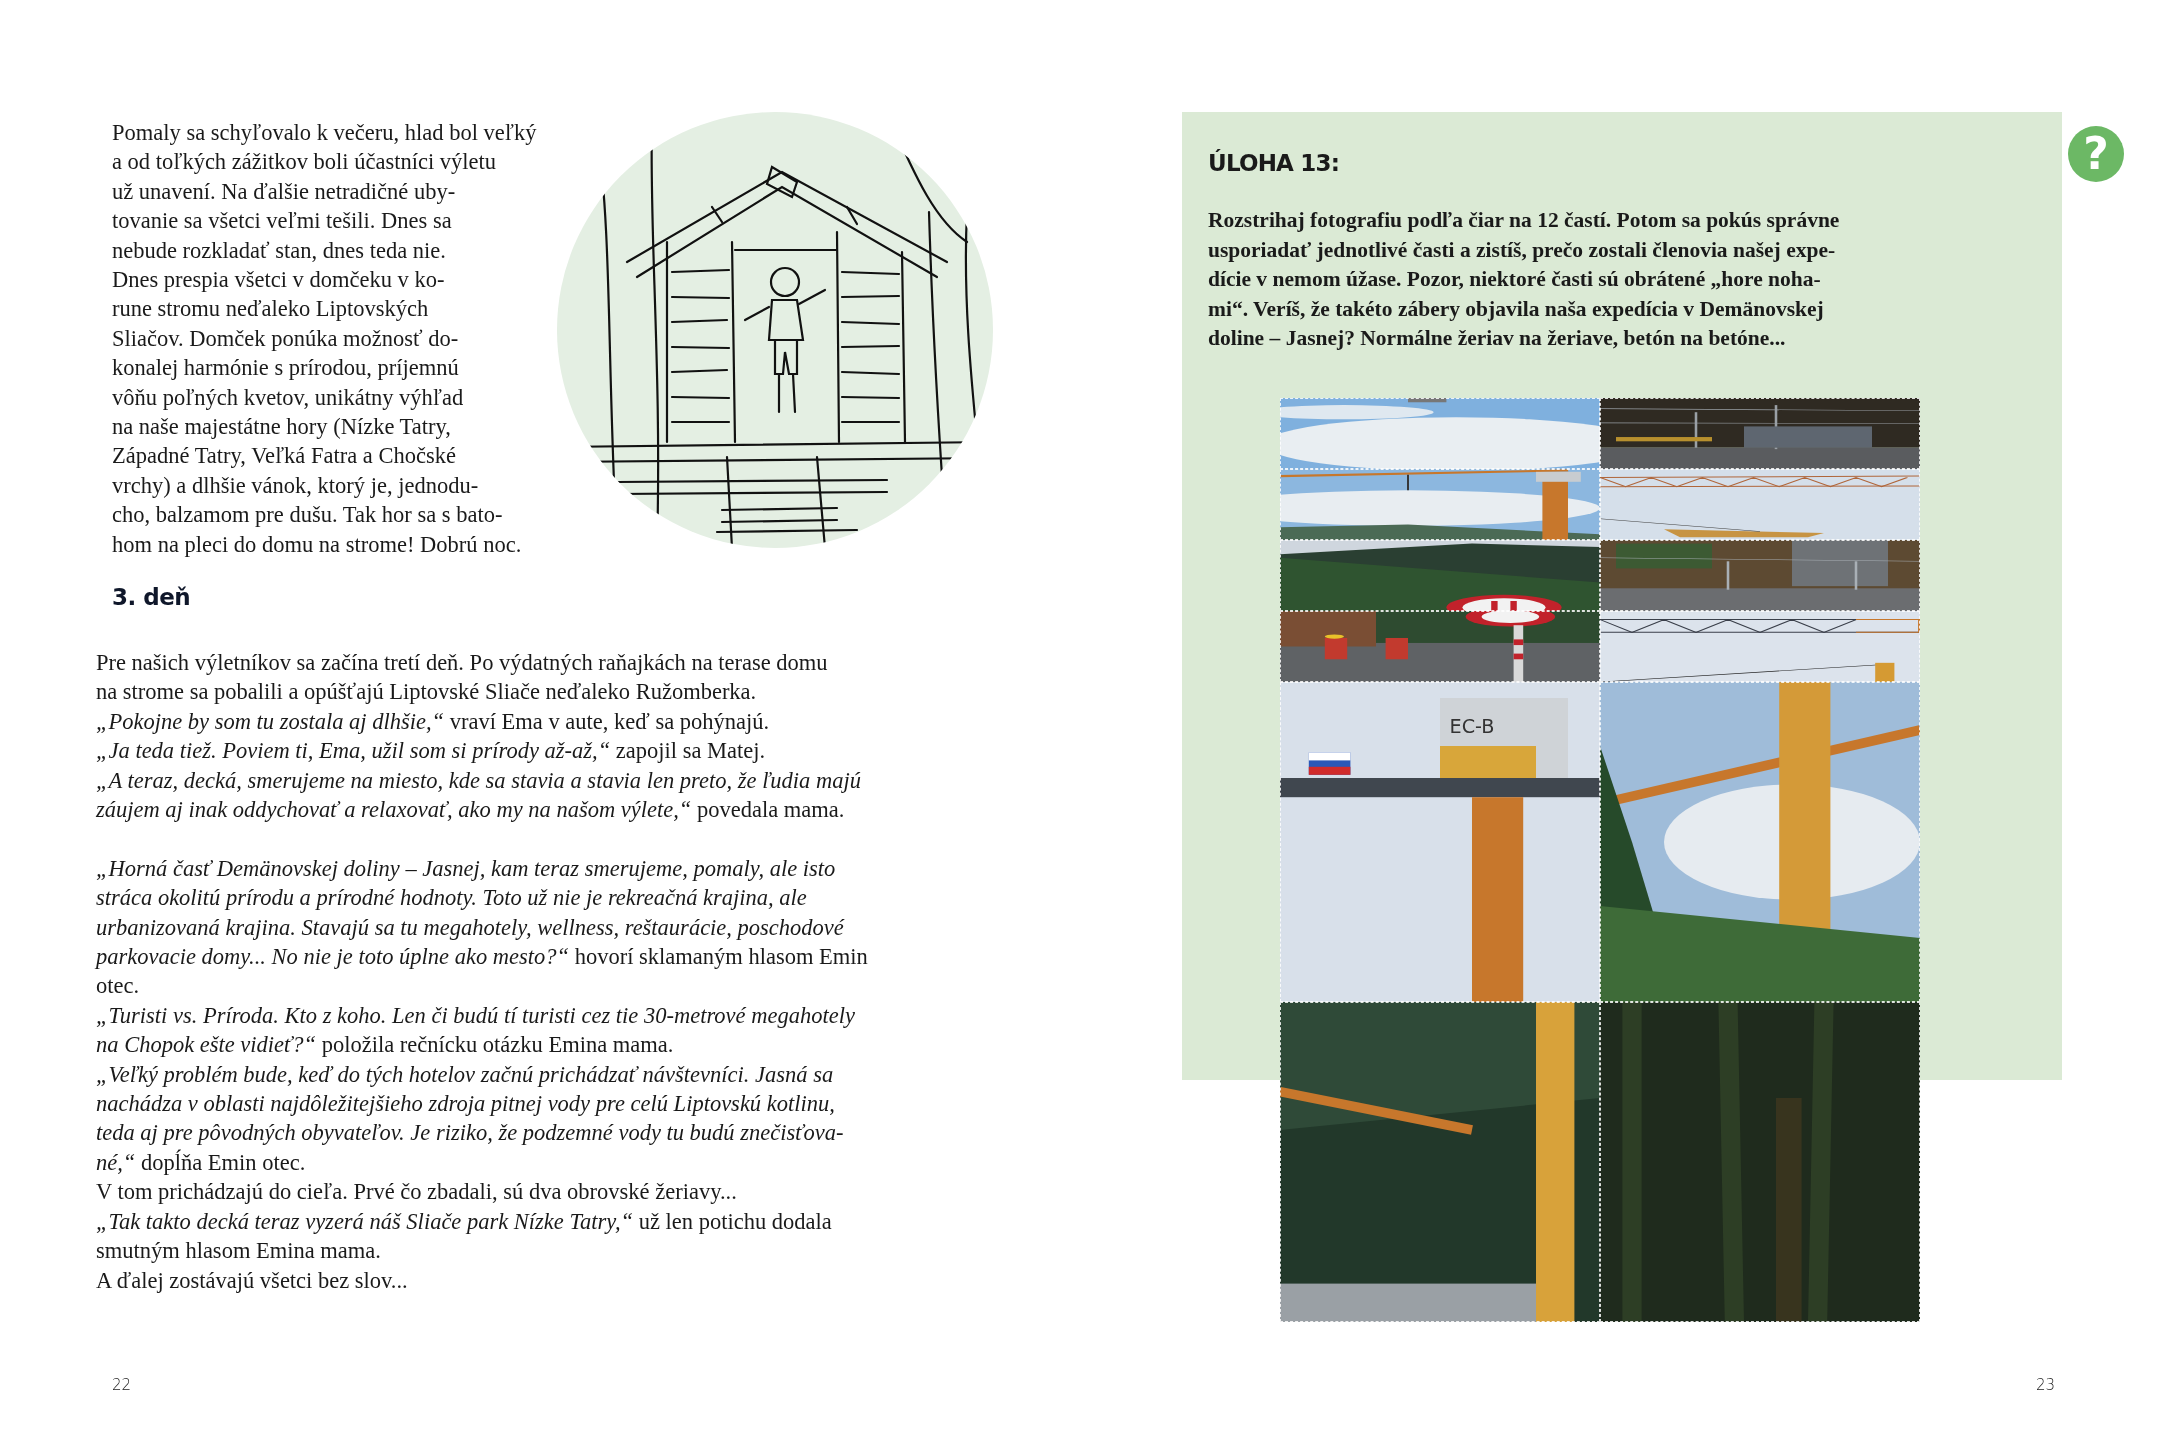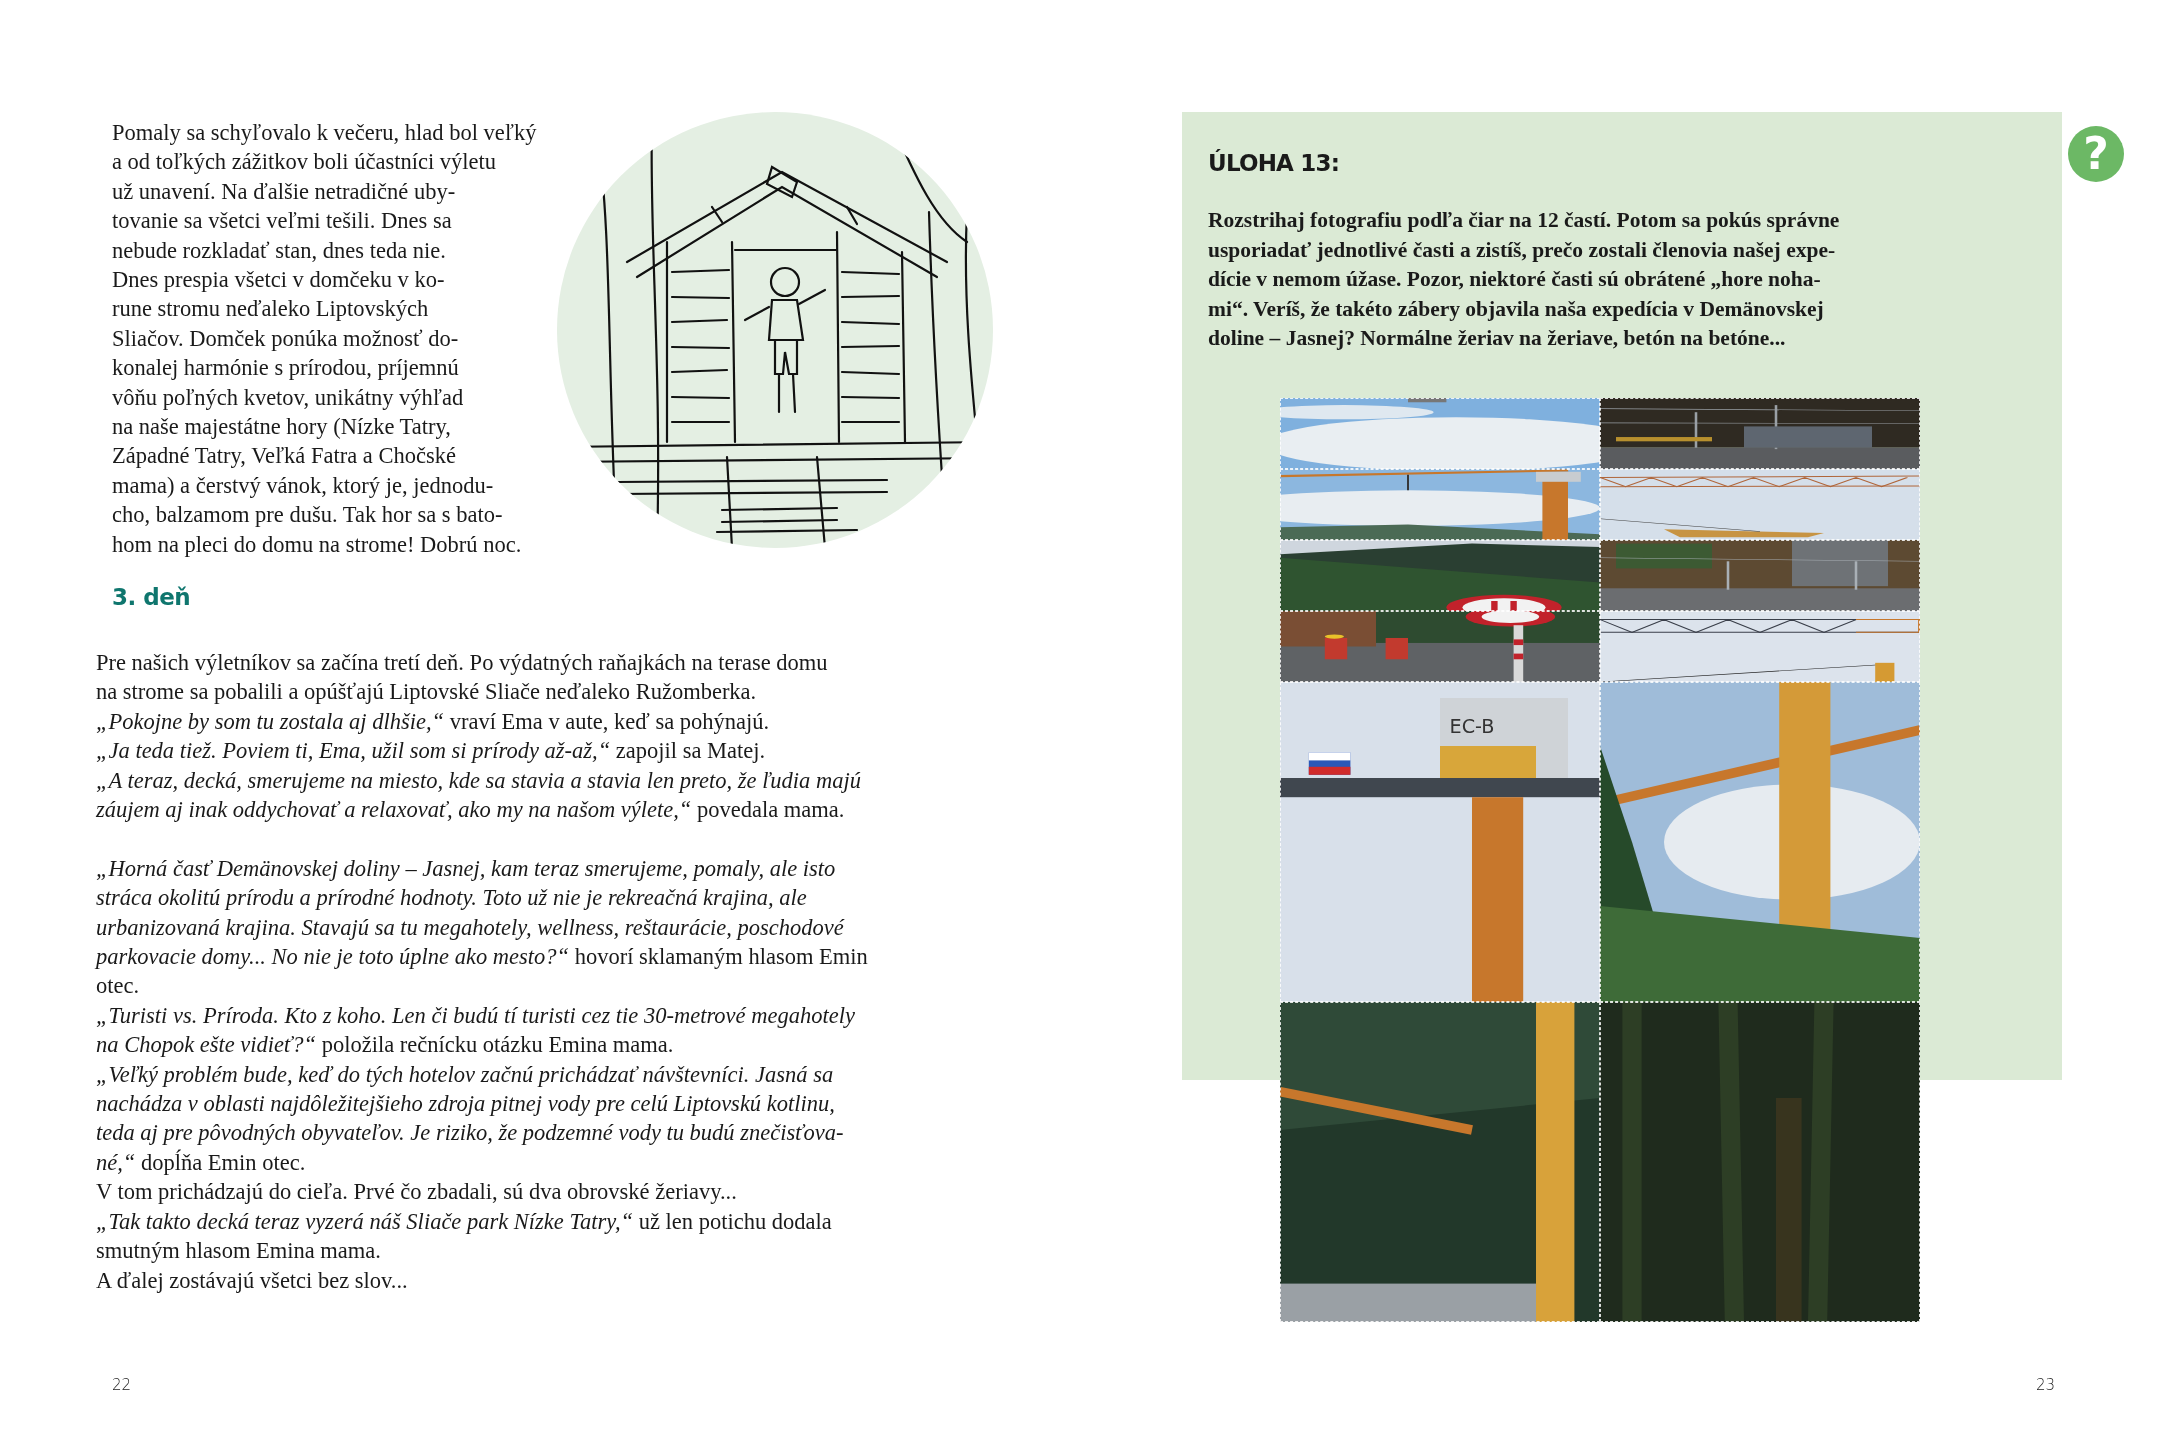--- a/index.html
+++ b/index.html
@@ -11,21 +11,21 @@
   
   .intro { position:absolute; left:112px; top:118px; width:490px;
            font-family:"Liberation Serif",serif; font-size:22.5px; line-height:29.4px; }
   .intro .ln { display:block; white-space:nowrap; }
 
   .illustration { position:absolute; left:557px; top:112px; width:436px; height:436px;
                   border-radius:50%; background:#e4efe3; overflow:hidden; }
   .illustration svg { width:100%; height:100%; display:block; }
 
   .day-heading { position:absolute; left:112px; top:584px; font-family:"DejaVu Sans",sans-serif;
-                 font-weight:bold; font-size:23px; color:#0f766e; letter-spacing:-0.5px; }
+                 font-weight:bold; font-size:23px; color:#0f172a; letter-spacing:-0.5px; }
 
   .story { position:absolute; left:96px; top:648px; width:900px;
            font-family:"Liberation Serif",serif; font-size:22.5px; line-height:29.4px; }
   .story .ln { display:block; white-space:nowrap; }
   .story .gap { height:29.4px; }
   .it { font-style:italic; }
 
   .page-num { position:absolute; top:1376px; font-family:"DejaVu Sans",sans-serif;
               font-size:15px; color:#1a1a1a; font-weight:300; }
   .pn-left { left:112px; }
@@ -58,21 +58,21 @@
       <span class="ln">už unavení. Na ďalšie netradičné uby-</span>
       <span class="ln">tovanie sa všetci veľmi tešili. Dnes sa</span>
       <span class="ln">nebude rozkladať stan, dnes teda nie.</span>
       <span class="ln">Dnes prespia všetci v domčeku v ko-</span>
       <span class="ln">rune stromu neďaleko Liptovských</span>
       <span class="ln">Sliačov. Domček ponúka možnosť do-</span>
       <span class="ln">konalej harmónie s prírodou, príjemnú</span>
       <span class="ln">vôňu poľných kvetov, unikátny výhľad</span>
       <span class="ln">na naše majestátne hory (Nízke Tatry,</span>
       <span class="ln">Západné Tatry, Veľká Fatra a Chočské</span>
-      <span class="ln">mama) a čerstvý vánok, ktorý je, jednodu-</span>
+      <span class="ln">vrchy) a dlhšie vánok, ktorý je, jednodu-</span>
       <span class="ln">cho, balzamom pre dušu. Tak hor sa s bato-</span>
       <span class="ln">hom na pleci do domu na strome! Dobrú noc.</span>
     </div>
 
   <div class="illustration">
     <svg viewBox="0 0 436 436">
       <g fill="none" stroke="#111" stroke-width="2.2" stroke-linecap="round">
 
         <path d="M40 20 C55 120 50 250 60 436"></path>
         <path d="M95 10 C92 120 105 260 100 436"></path>

